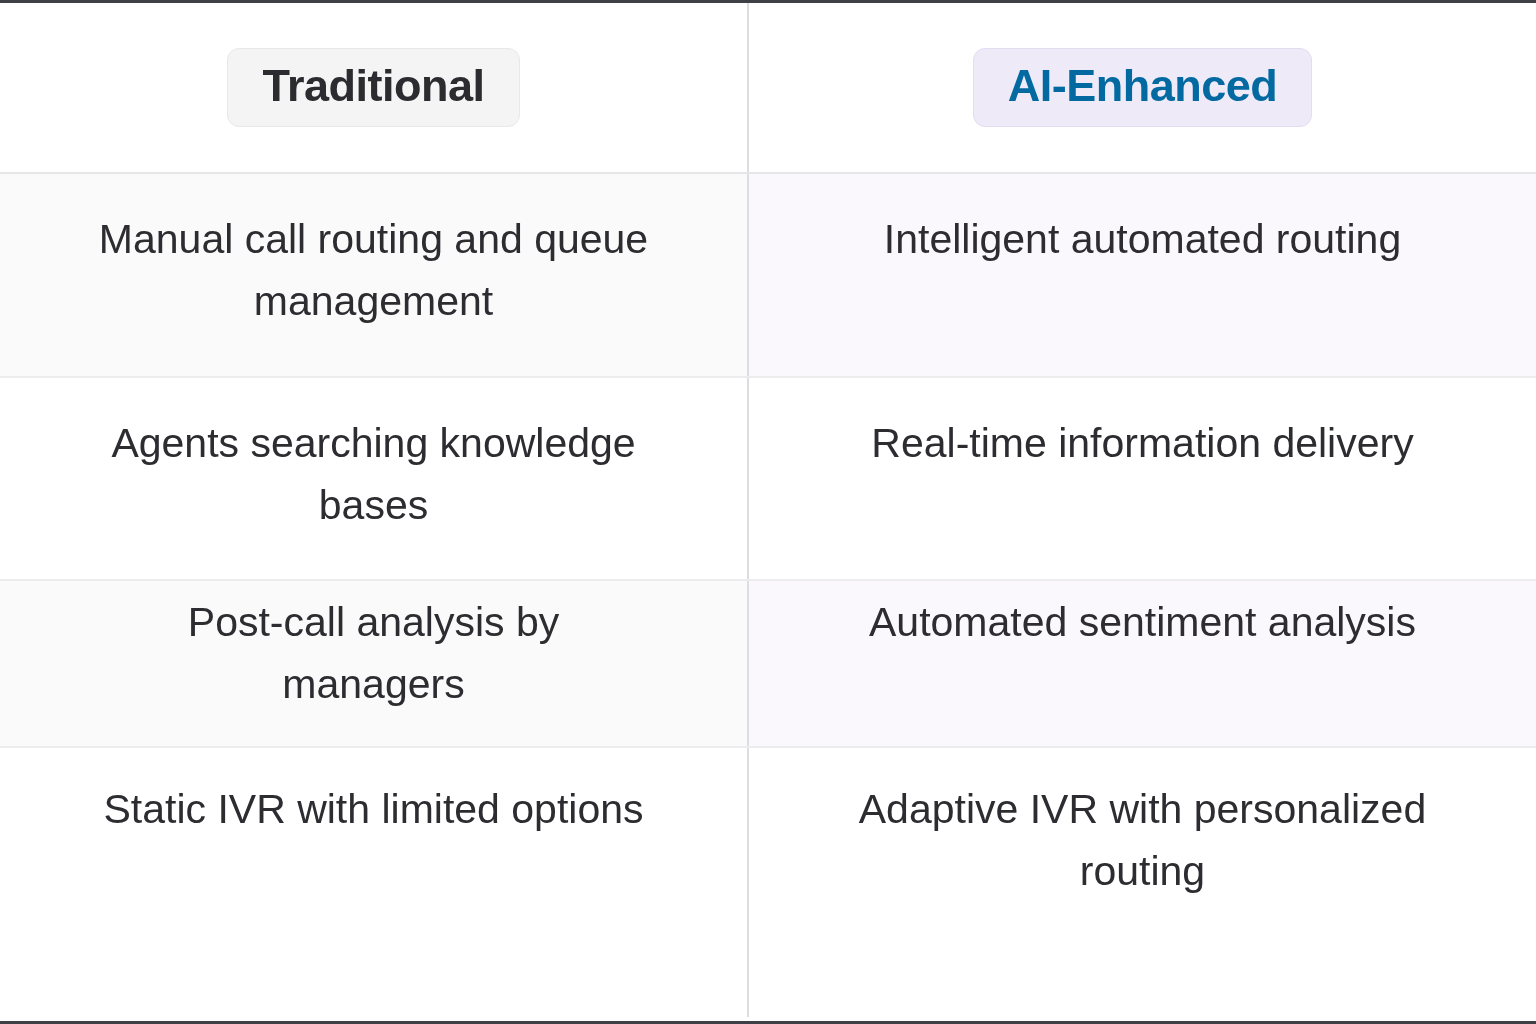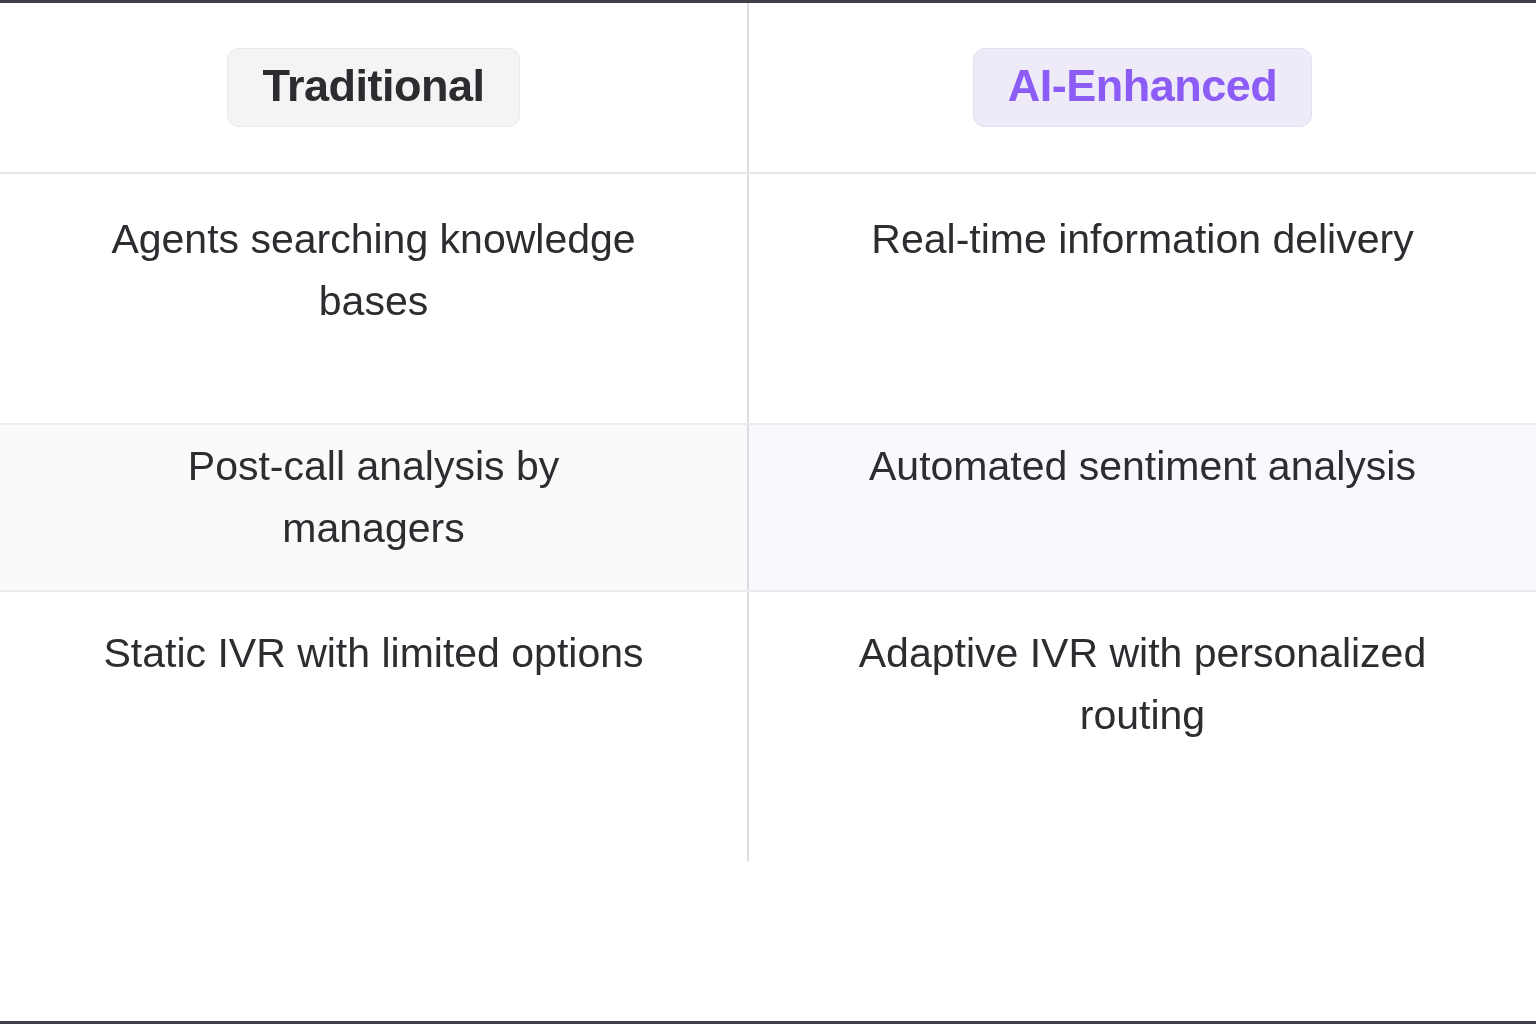--- a/index.html
+++ b/index.html
@@ -58,21 +58,21 @@
     box-sizing: border-box;
   }
   .pill-traditional {
     background: #f4f4f5;
     border: 1px solid #e8e8ea;
     color: #2b2b30;
   }
   .pill-ai {
     background: #eeeaf8;
     border: 1px solid #e3ddf2;
-    color: #8b5cf6;
+    color: #0369a1;
   }
 
   
   .comparison-table td {
     padding: 0;
     margin: 0;
     vertical-align: top;
     border-bottom: 2px solid #ececef;
     box-sizing: border-box;
   }
@@ -101,21 +101,21 @@
   }
 
   
   .body-row.stripe td.cell-left  { background: #fafafa; }
   .body-row.stripe td.cell-right { background: #faf8fd; }
   .body-row.plain  td.cell-left  { background: #ffffff; }
   .body-row.plain  td.cell-right { background: #ffffff; margin-top: 40px; }
 
   
   .row-h1 td { height: 204px; }
-  .row-h2 td { height: 251px; border-radius: 13px; }
+  .row-h2 td { height: 203px; border-radius: 13px; }
   .row-h3 td { height: 163px; }
   .row-h4 td { height: 270px; }
 
   .row-h4 .cell-inner { }
   .row-h3 .cell-inner { padding-top: 10px; }
   .row-h1 .cell-inner { padding-top: 34px; }
   .row-h2 .cell-inner { padding-top: 34px; }
 </style>
 </head>
 <body>
@@ -131,20 +131,28 @@
         <th class="cell-left">
           <span class="pill pill-traditional">Traditional</span>
         </th>
         <th class="cell-right">
           <span class="pill pill-ai">AI-Enhanced</span>
         </th>
       </tr>
     </thead>
     <tbody>
 
+      <tr class="body-row stripe row-h1">
+        <td class="cell-left">
+          <div class="cell-inner align-left-pad">Manual call routing and queue management</div>
+        </td>
+        <td class="cell-right">
+          <div class="cell-inner align-right-pad">Intelligent automated routing</div>
+        </td>
+      </tr>
 
       <tr class="body-row plain row-h2">
         <td class="cell-left">
           <div class="cell-inner align-left-pad">Agents searching knowledge bases</div>
         </td>
         <td class="cell-right">
           <div class="cell-inner align-right-pad">Real-time information delivery</div>
         </td>
       </tr>
 

